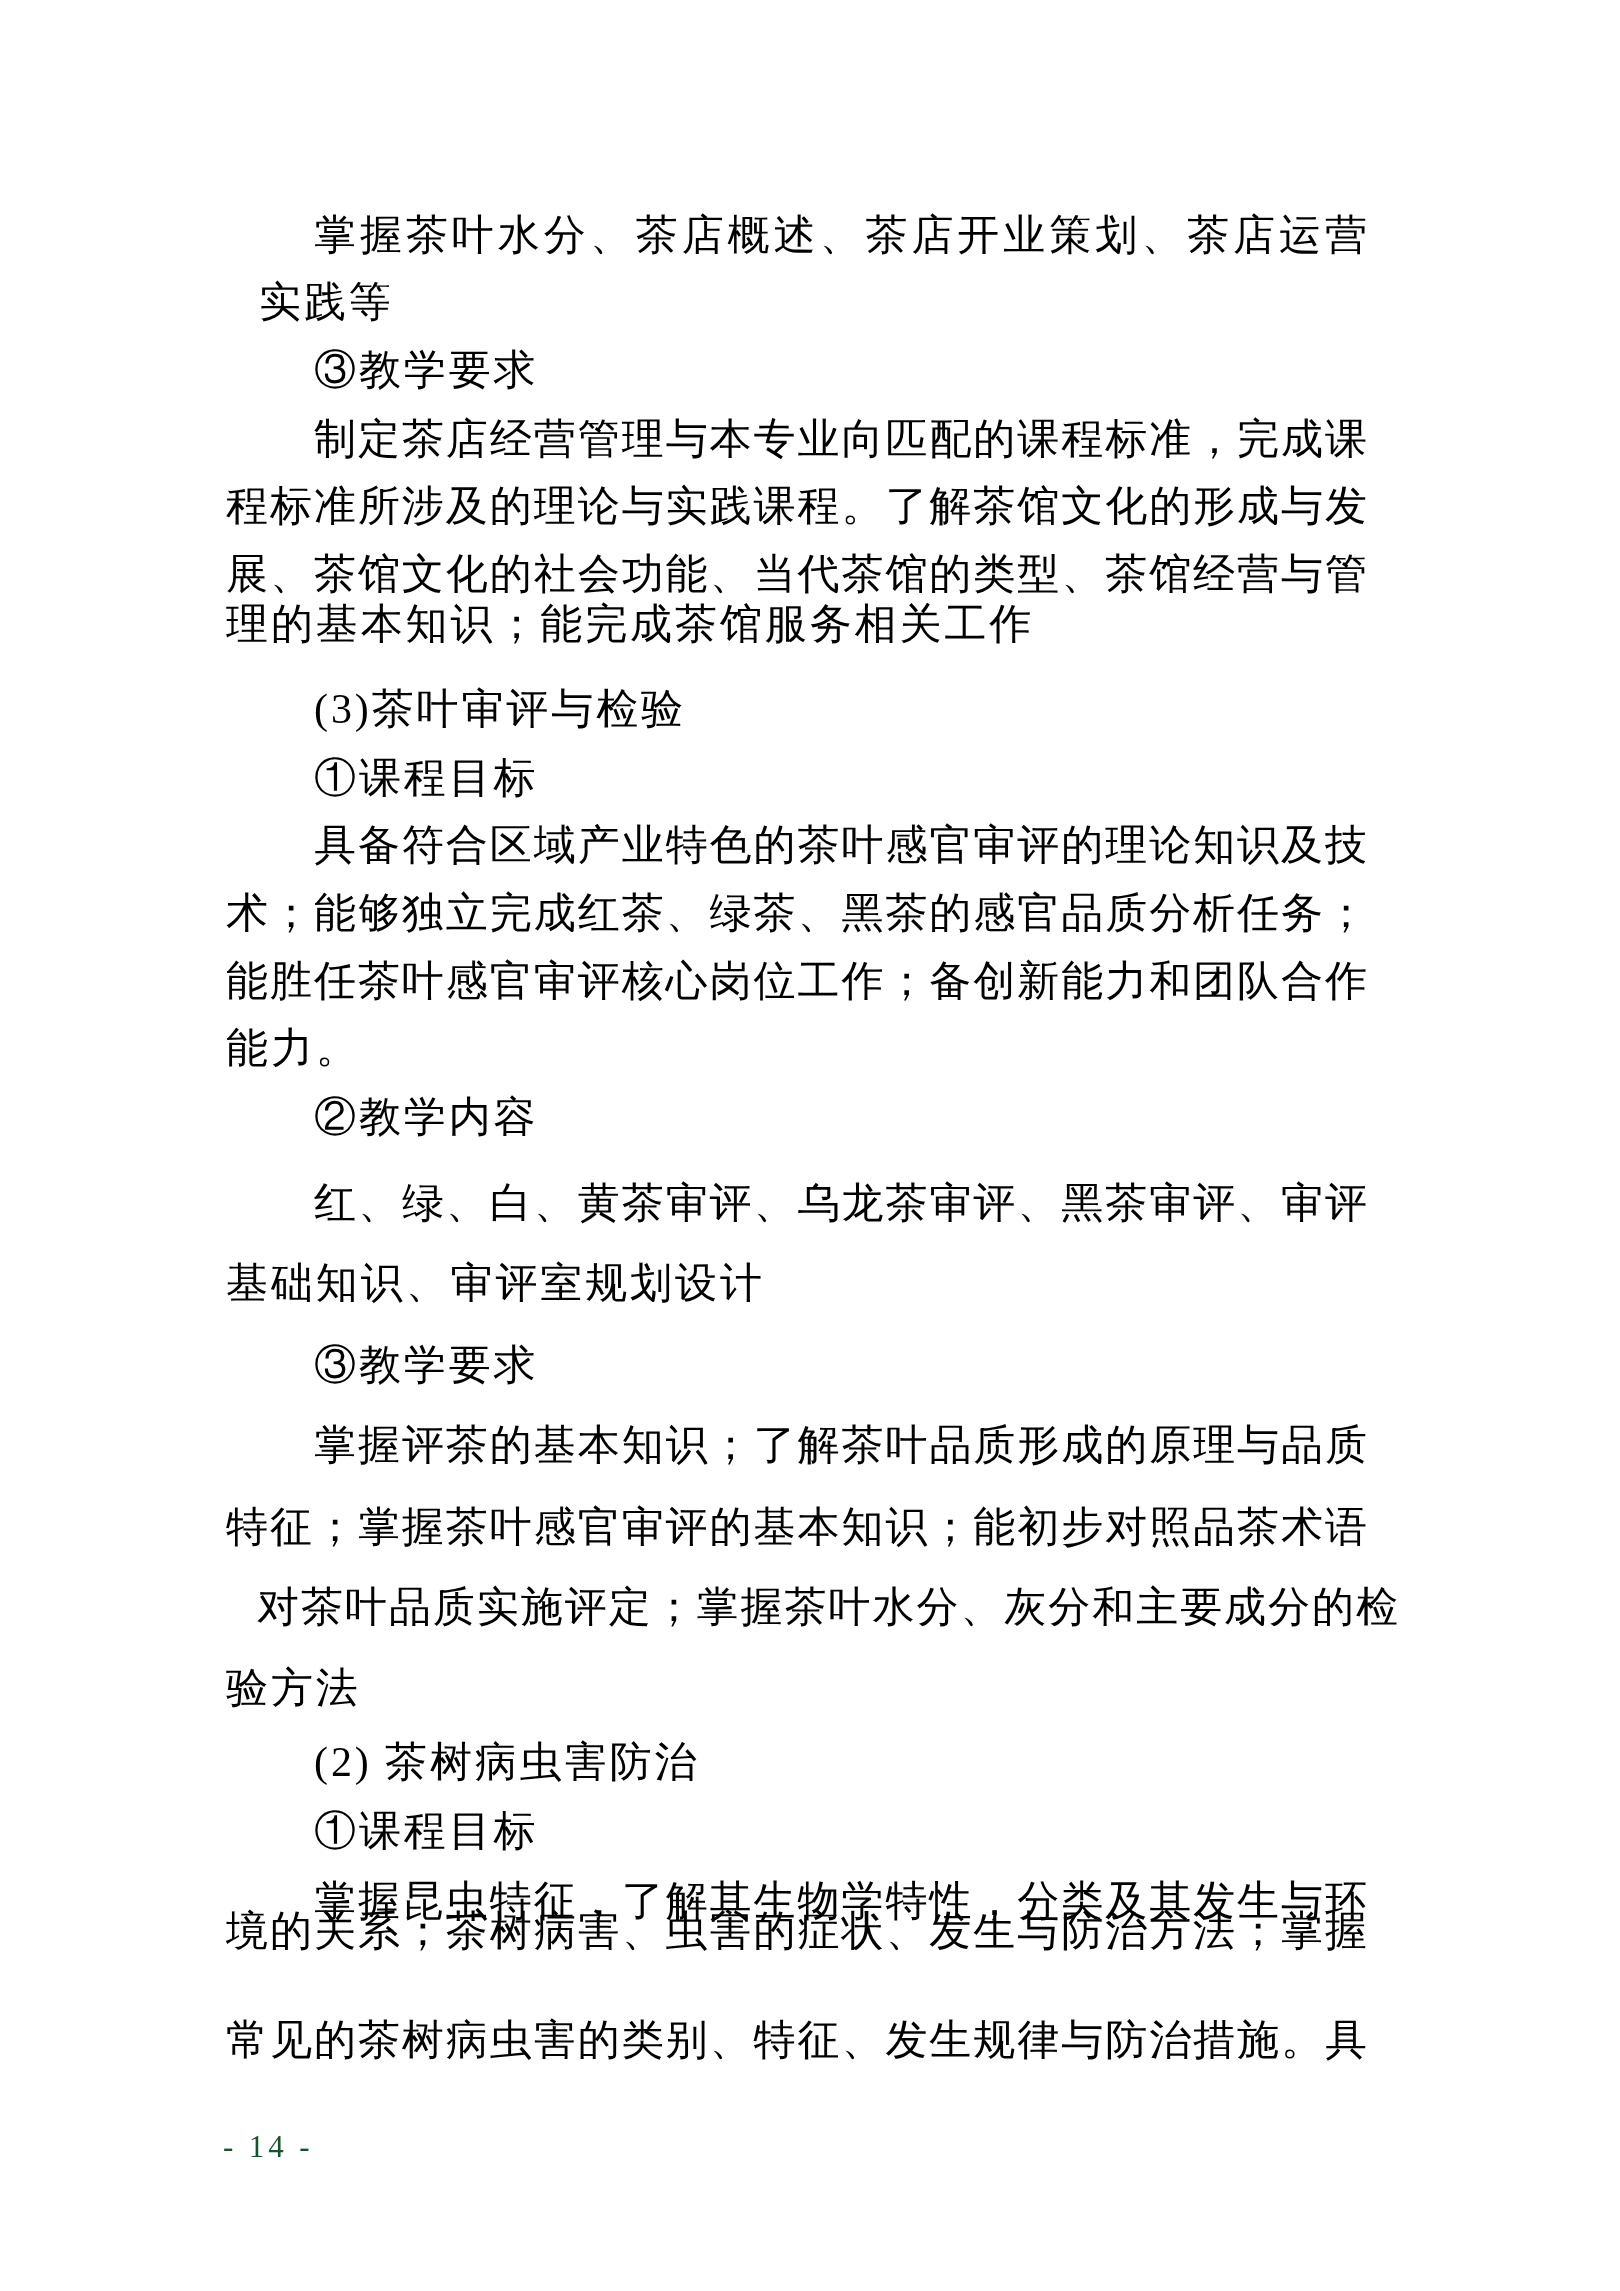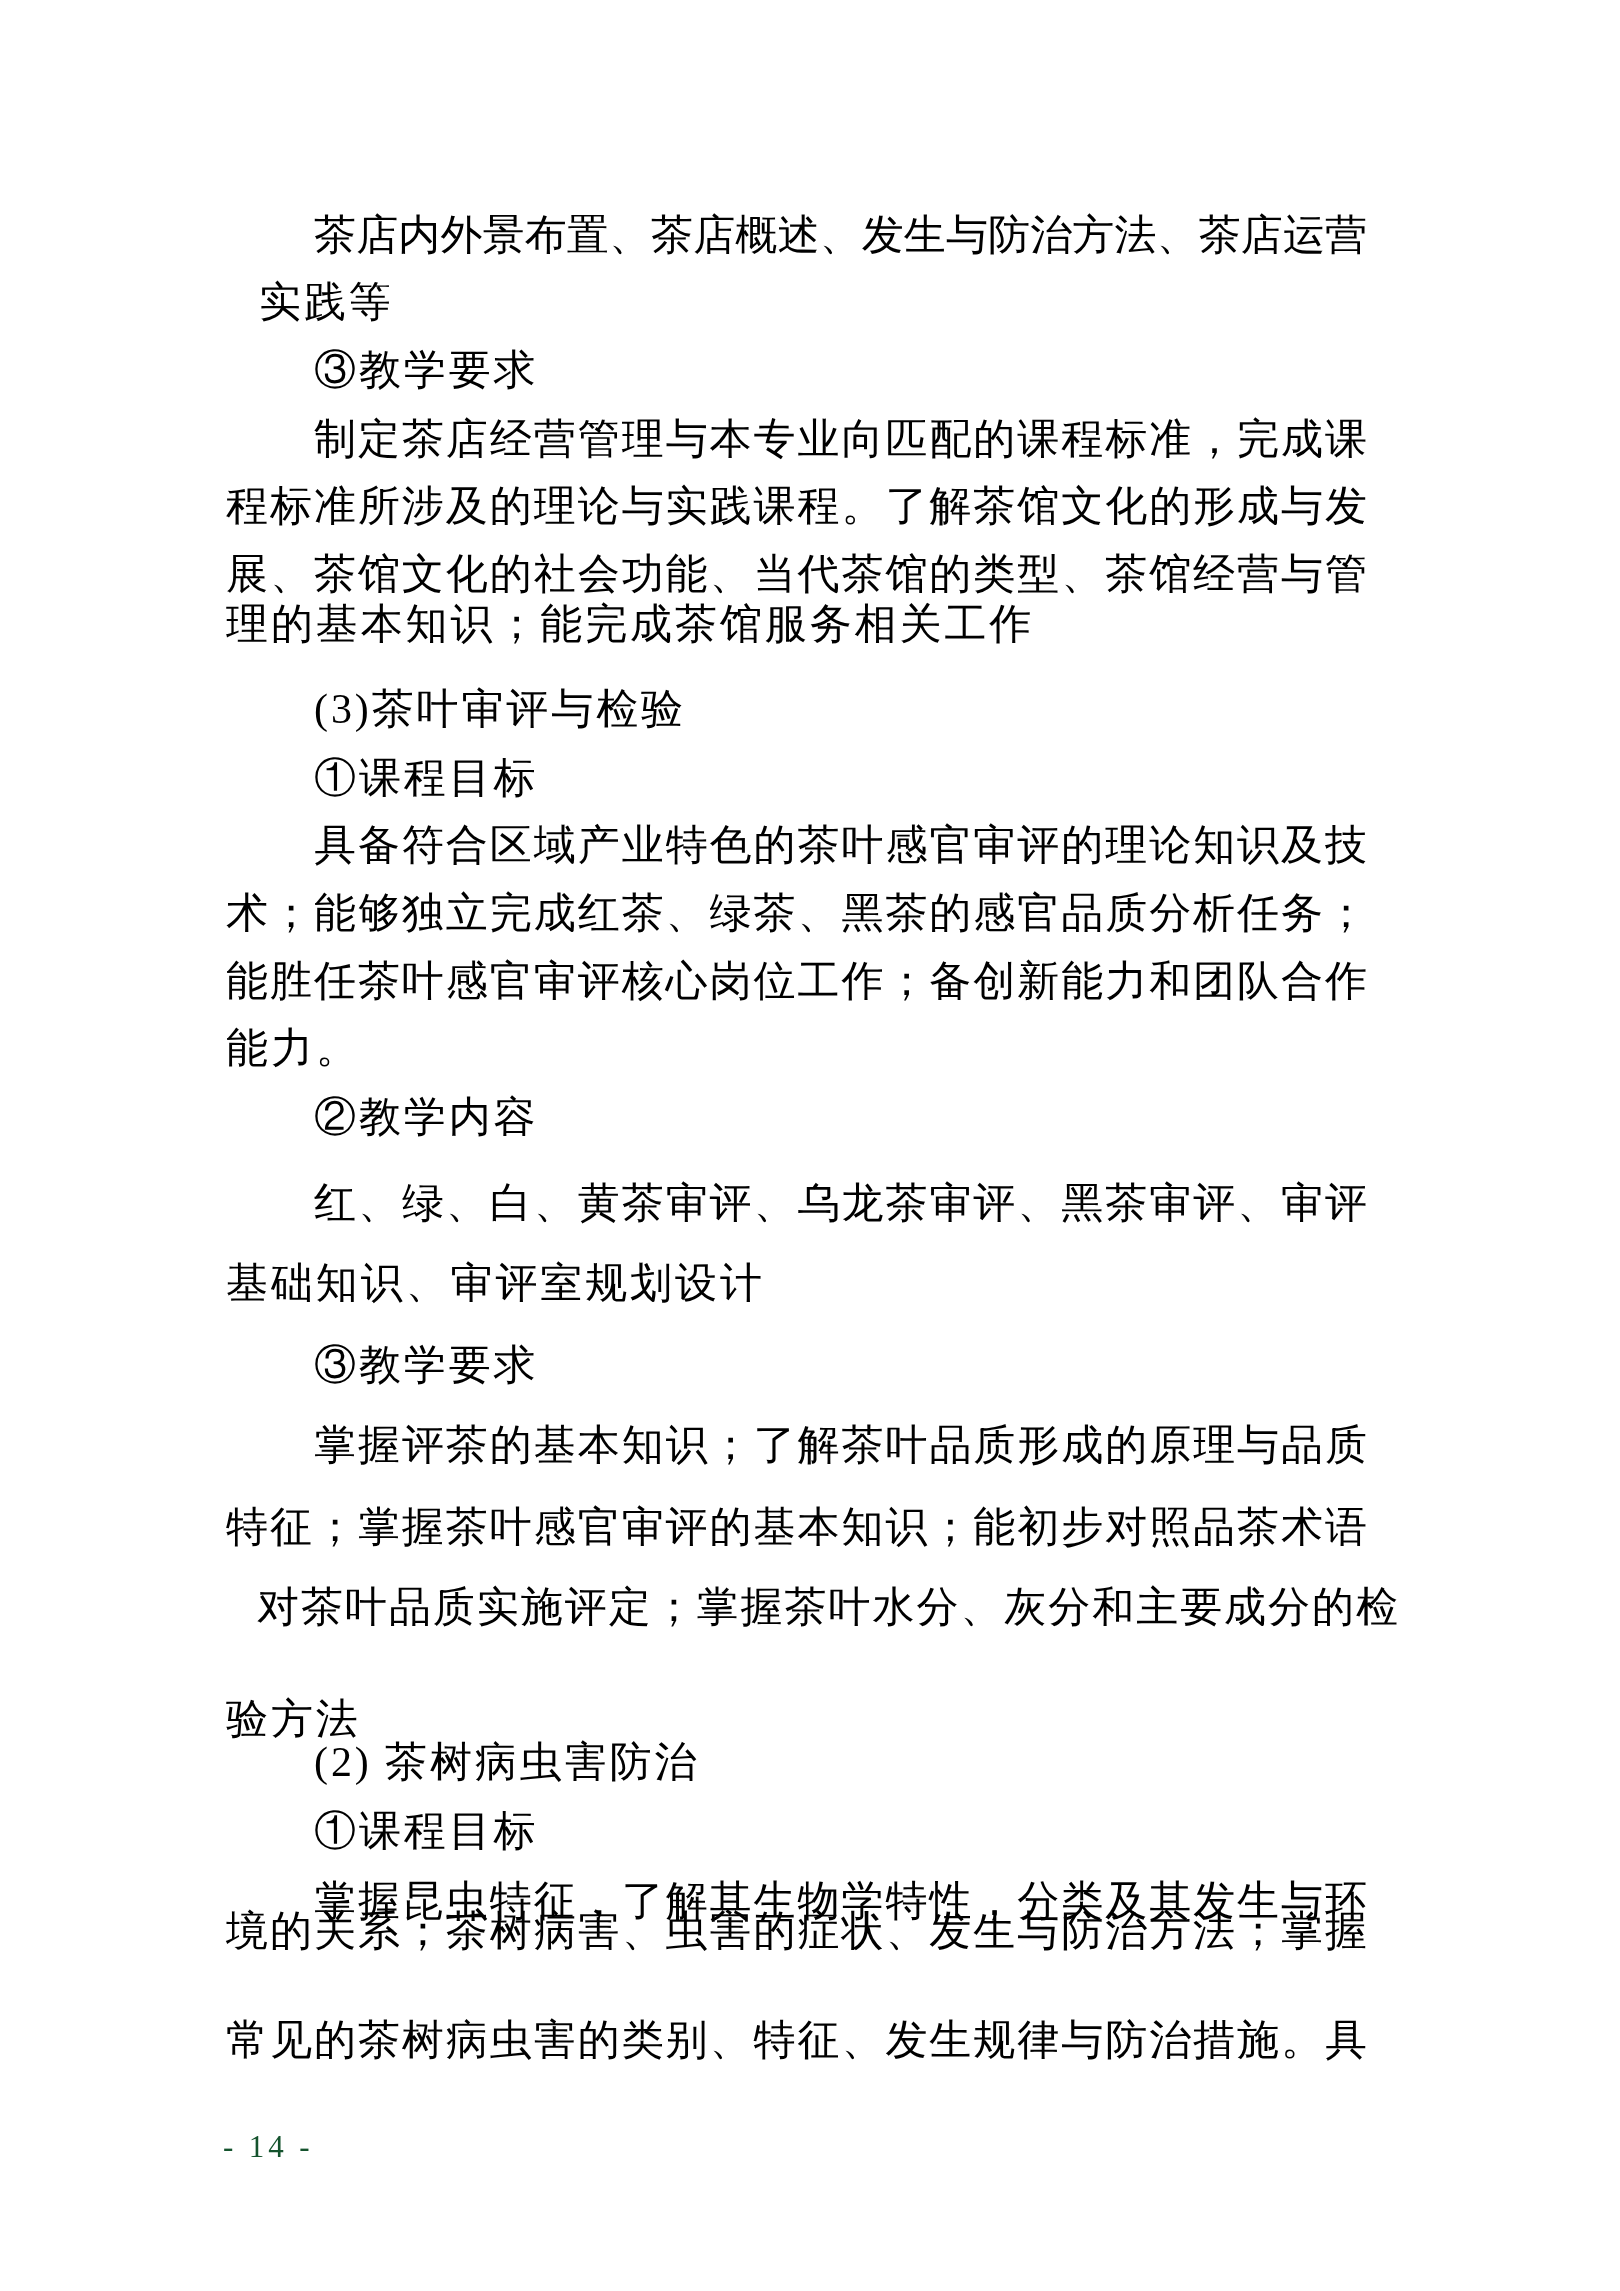--- a/index.html
+++ b/index.html
@@ -43,41 +43,41 @@
     letter-spacing: 3.9px;
     color: #14532d;
     font-family: "Liberation Serif", "DejaVu Serif", serif;
   }
 </style>
 </head>
 <body>
 
 <div class="page">
   <div id="lines-container">
-      <div class="text-line indent justify" style="top: 212px;">茶店内外景布置、茶店概述、发生与防治方法、茶店运营</div>
+      <div class="text-line indent justify" style="top: 212px;">掌握茶叶水分、茶店概述、茶店开业策划、茶店运营</div>
       <div class="text-line" style="top: 279px; margin-left: 33px;">实践等</div>
       <div class="text-line indent" style="top: 347px;">③教学要求</div>
       <div class="text-line indent justify" style="top: 416px;">制定茶店经营管理与本专业向匹配的课程标准，完成课</div>
       <div class="text-line justify" style="top: 483px;">程标准所涉及的理论与实践课程。了解茶馆文化的形成与发</div>
       <div class="text-line justify" style="top: 551px;">展、茶馆文化的社会功能、当代茶馆的类型、茶馆经营与管</div>
       <div class="text-line" style="top: 601px;">理的基本知识；能完成茶馆服务相关工作</div>
       <div class="text-line indent" style="top: 686px;">(3)茶叶审评与检验</div>
       <div class="text-line indent" style="top: 755px;">①课程目标</div>
       <div class="text-line indent justify" style="top: 822px;">具备符合区域产业特色的茶叶感官审评的理论知识及技</div>
       <div class="text-line justify" style="top: 890px;">术；能够独立完成红茶、绿茶、黑茶的感官品质分析任务；</div>
       <div class="text-line justify" style="top: 958px;">能胜任茶叶感官审评核心岗位工作；备创新能力和团队合作</div>
       <div class="text-line" style="top: 1025px;">能力。</div>
       <div class="text-line indent" style="top: 1094px;">②教学内容</div>
       <div class="text-line indent justify" style="top: 1180px;">红、绿、白、黄茶审评、乌龙茶审评、黑茶审评、审评</div>
       <div class="text-line" style="top: 1260px;">基础知识、审评室规划设计</div>
       <div class="text-line indent" style="top: 1342px;">③教学要求</div>
       <div class="text-line indent justify" style="top: 1422px;">掌握评茶的基本知识；了解茶叶品质形成的原理与品质</div>
       <div class="text-line justify" style="top: 1504px;">特征；掌握茶叶感官审评的基本知识；能初步对照品茶术语</div>
       <div class="text-line justify" style="top: 1584px; margin-left: 31px;">对茶叶品质实施评定；掌握茶叶水分、灰分和主要成分的检</div>
-      <div class="text-line" style="top: 1665px; margin-top: 31px;">验方法</div>
+      <div class="text-line" style="top: 1665px;">验方法</div>
       <div class="text-line indent" style="top: 1739px;">(2) 茶树病虫害防治</div>
       <div class="text-line indent" style="top: 1808px;">①课程目标</div>
       <div class="text-line indent justify" style="top: 1878px;">掌握昆虫特征，了解其生物学特性，分类及其发生与环</div>
       <div class="text-line justify" style="top: 1908px;">境的关系；茶树病害、虫害的症状、发生与防治方法；掌握</div>
       <div class="text-line justify" style="top: 2017px;">常见的茶树病虫害的类别、特征、发生规律与防治措施。具</div>
     </div>
   <div class="page-footer">- 14 -</div>
 </div>
 
 

